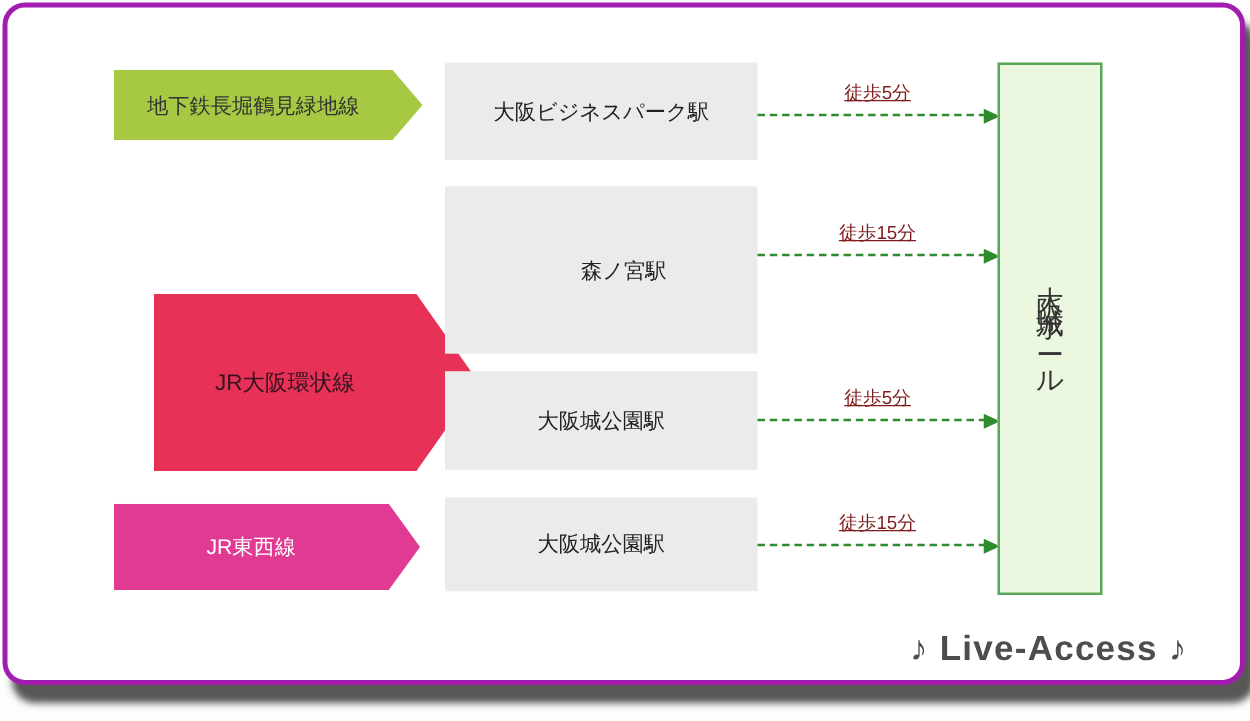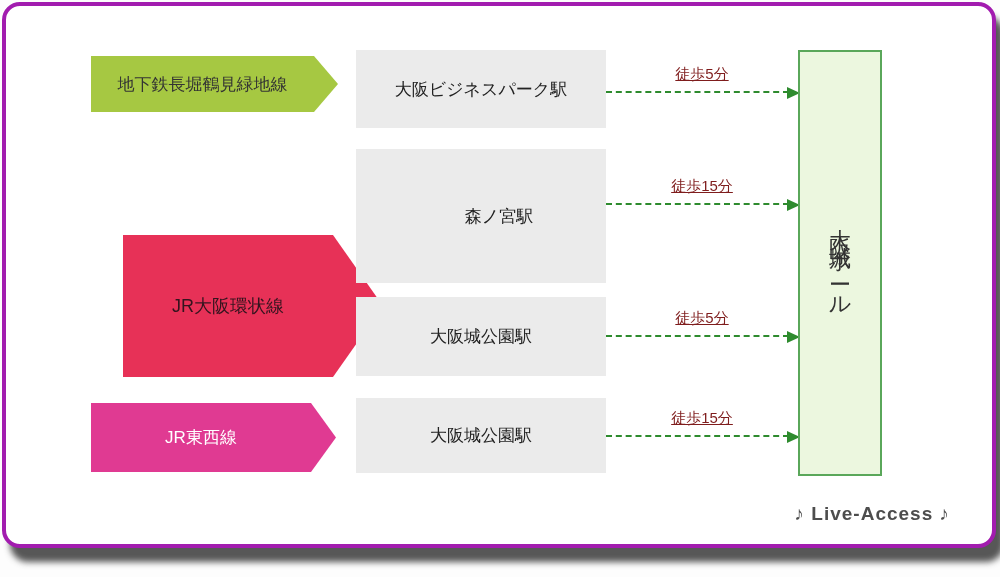--- a/index.html
+++ b/index.html
@@ -79,21 +79,21 @@
     display: flex; align-items: center; justify-content: center;
   }
   .hall .vtext {
     writing-mode: vertical-rl;
     font-size: 22px; letter-spacing: 9px; color: #333;
   }
 
   
   .logo {
     position: absolute; right: 42px; top: 497px;
-    font-size: 19px; font-weight: bold;
+    font-size: 28px; font-weight: bold;
     letter-spacing: 1px; color: #4d4d4d;
   }
 </style>
 </head>
 <body>
 
 <div class="card">
 
   <div class="banner banner-1" style="background-color: rgb(166, 200, 66); color: rgb(51, 51, 51);">
     <span class="label">地下鉄長堀鶴見緑地線</span>

